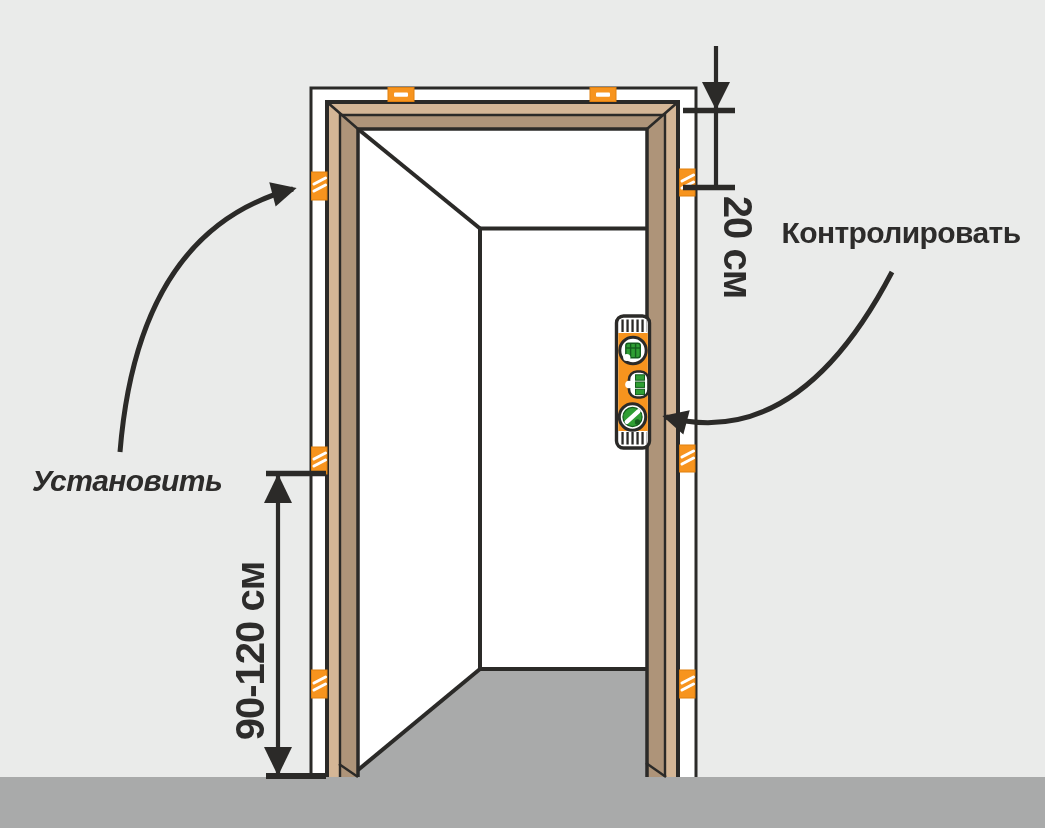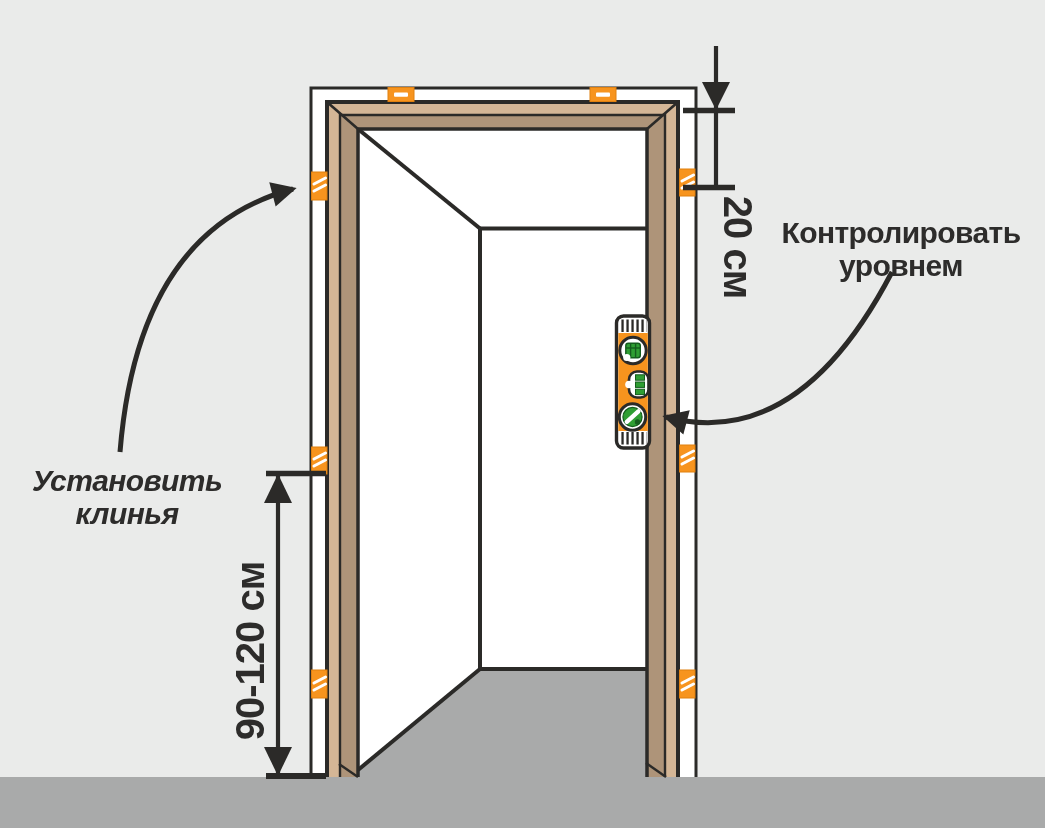--- a/index.html
+++ b/index.html
@@ -153,24 +153,22 @@
     <line x1="266" y1="473.5" x2="326" y2="473.5" stroke-width="5.5"></line>
     <line x1="266" y1="776" x2="326" y2="776" stroke-width="6"></line>
   </g>
 
   <path d="M120,452 Q138,230 293,189" fill="none" stroke="#2b2a28" stroke-width="5" marker-end="url(#ah)"></path>
   <path d="M892,272 Q798,452 666,417" fill="none" stroke="#2b2a28" stroke-width="5" marker-end="url(#ah)"></path>
 </svg>
 
 <div class="label label-install">
   <div>Установить</div>
-  <div>клинья</div>
 </div>
 
 <div class="label label-control">
   <div>Контролировать</div>
-  <div>уровнем</div>
 </div>
 
 <div class="dim dim-20">20 см</div>
 <div class="dim dim-90">90-120 см</div>
 
 </div>
 
 </body></html>

